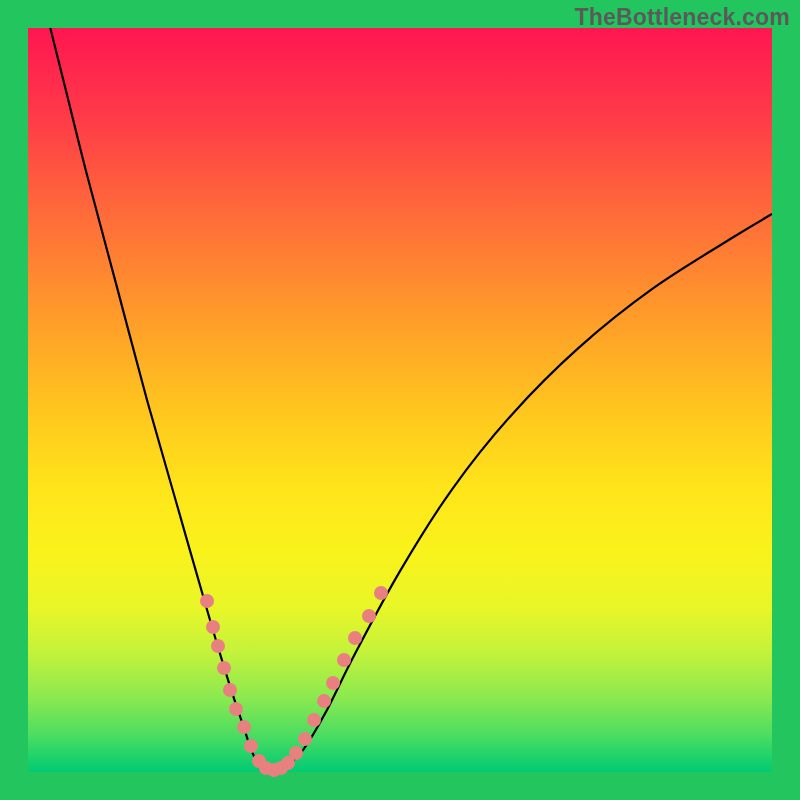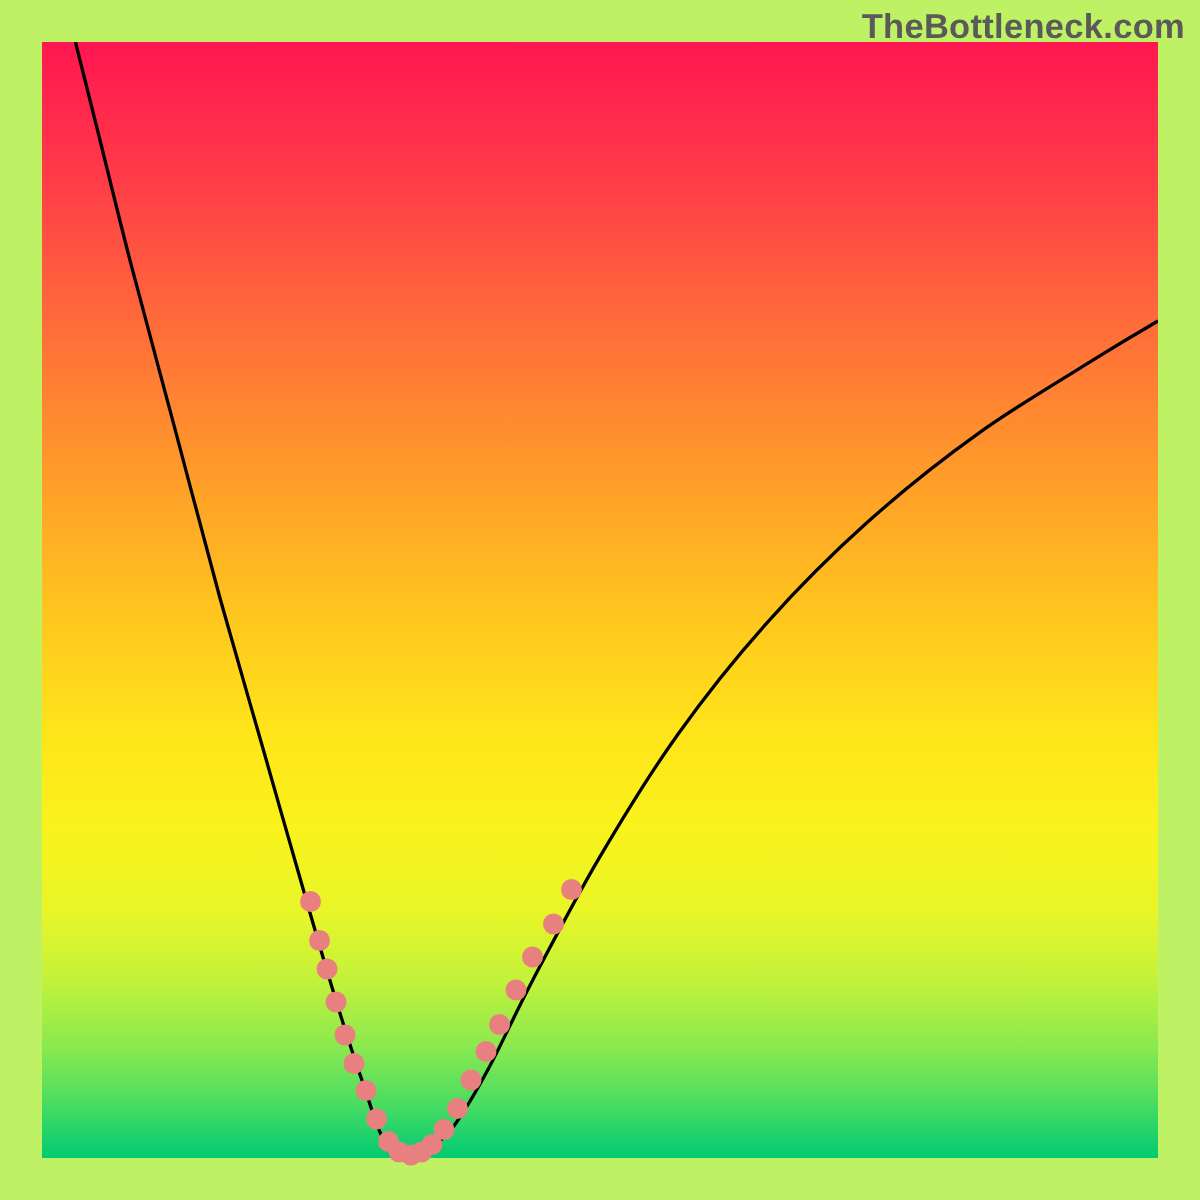--- a/index.html
+++ b/index.html
@@ -8,21 +8,21 @@
     width: 800px;
     height: 800px;
     overflow: hidden;
     background: #000;
     font-family: Arial, Helvetica, sans-serif;
   }
   .frame {
     position: relative;
     width: 800px;
     height: 800px;
-    background: #bef264;
+    background: #22c55e;
   }
   .plot-area {
     position: absolute;
     left: 28px;
     top: 28px;
     width: 744px;
     height: 744px;
     
     background: linear-gradient(
       to bottom,

